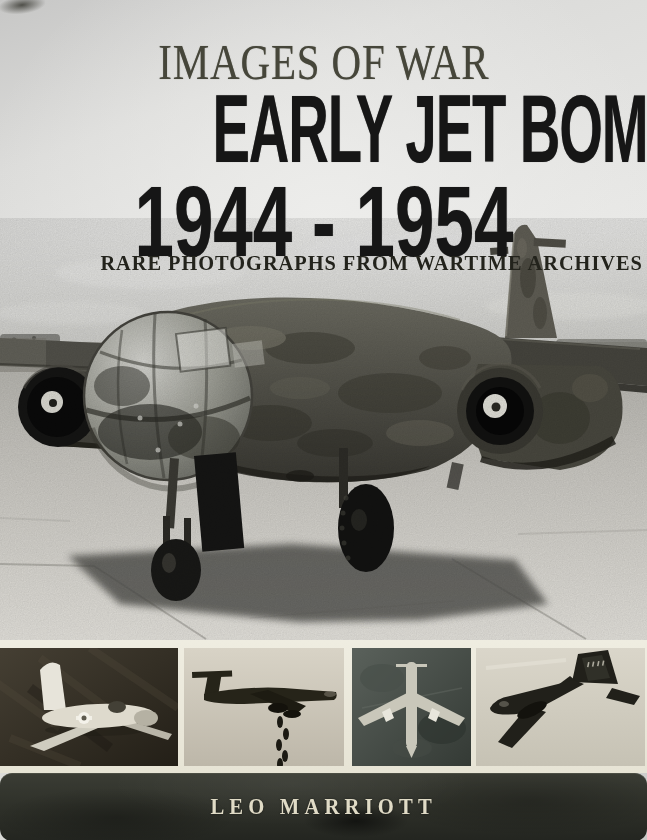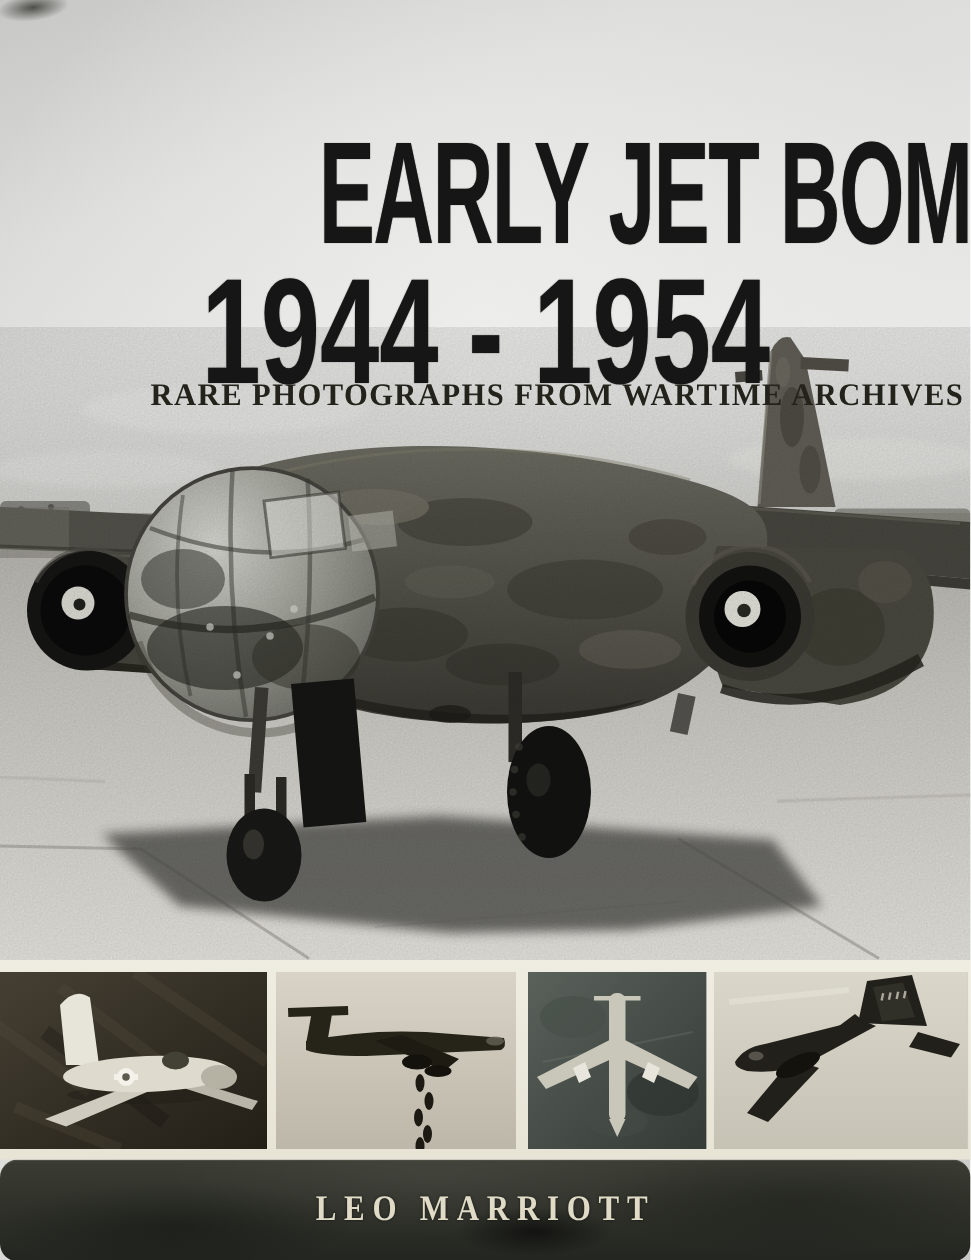--- a/index.html
+++ b/index.html
@@ -48,20 +48,23 @@
   .author-band .author > span{display:inline-block;transform:scaleX(.86);
     text-shadow:0 0 2px rgba(0,0,0,.6);}
 </style>
 </head>
 <body>
 
 <div class="cover">
 
   <div class="corner-smudge"></div>
 
+  <div class="series-title t-center">
+    <span>IMAGES OF WAR</span>
+  </div>
 
   <div class="main-title t-center">
     <span>EARLY JET BOMBERS</span>
   </div>
 
   <div class="date-line t-center">
     <span>1944 - 1954</span>
   </div>
 
   <div class="subtitle t-center">

